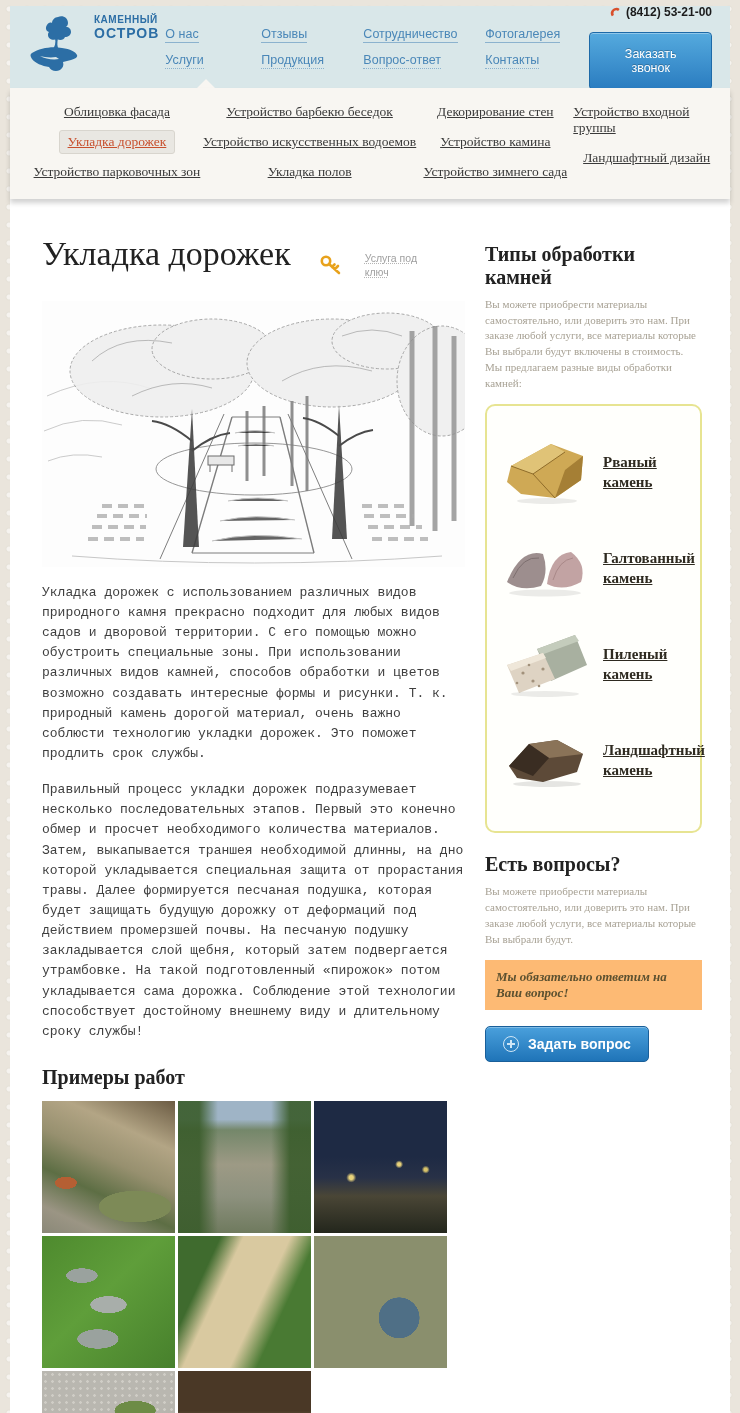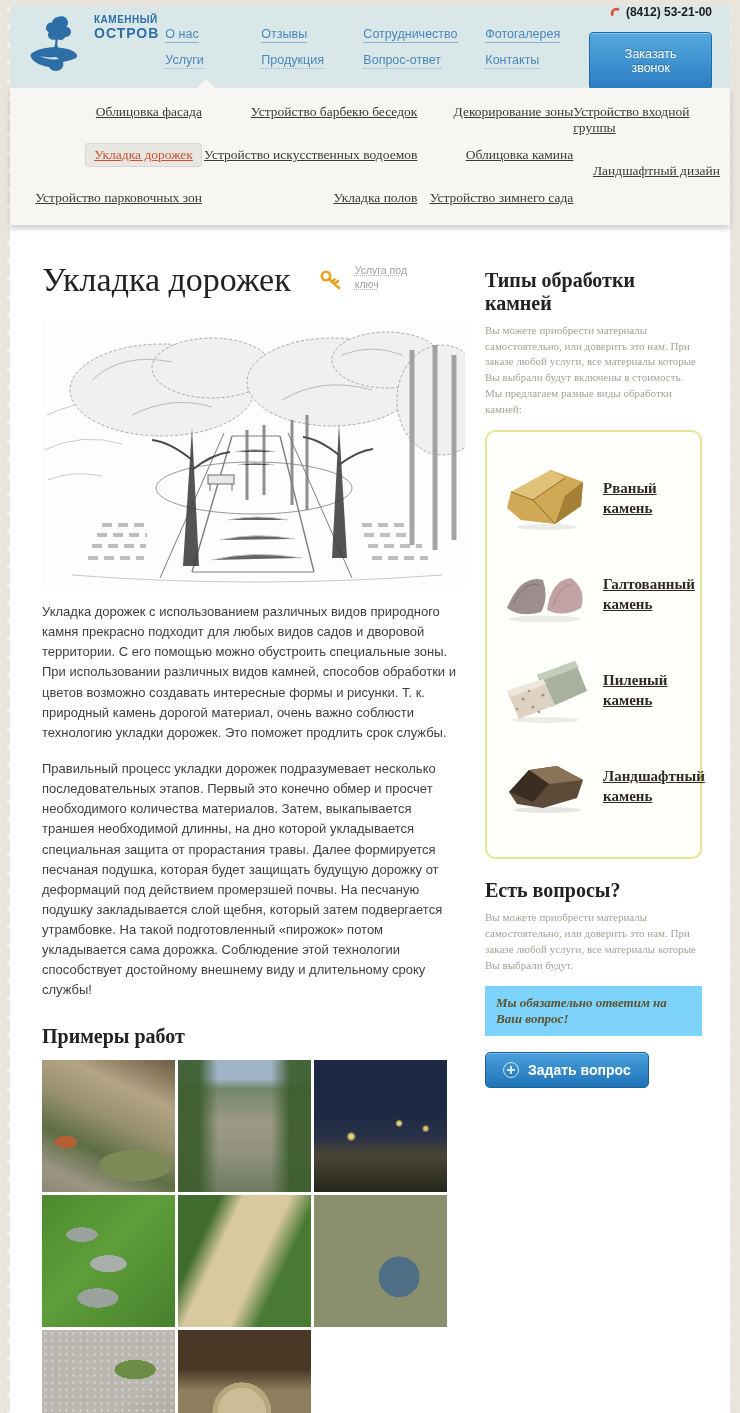--- a/index.html
+++ b/index.html
@@ -27,34 +27,34 @@
   .main-nav a{color:var(--link-blue);font-size:12.5px;text-decoration:none;align-self:center;justify-self:start}
   .main-nav a .u{border-bottom:1px solid rgba(74,135,184,.55);padding-bottom:1px}
   .main-nav a.dotted .u{border-bottom-style:dotted}
   .header-right{width:150px;text-align:right}
   .phone{display:inline-flex;align-items:center;gap:5px;font-size:12px;font-weight:bold;color:#1b1b1b;white-space:nowrap}
   .call-btn{margin-top:10px;display:inline-block;background:linear-gradient(var(--btn-top),var(--btn-bottom));border:1px solid #1d6aa8;border-radius:4px;color:#fff;font-size:12.5px;padding:14px 15px;cursor:pointer;text-shadow:0 -1px 0 rgba(0,0,0,.25);box-shadow:inset 0 1px 0 rgba(255,255,255,.35)}
   .nav-pointer{position:absolute;left:187px;bottom:0;width:0;height:0;border-left:9px solid transparent;border-right:9px solid transparent;border-bottom:9px solid var(--submenu-bg)}
 
   
   .submenu{background:var(--submenu-bg);display:flex;padding:16px 10px 18px 22px;box-shadow:0 4px 5px rgba(0,0,0,.18);position:relative;z-index:2}
-  .submenu .col{display:flex;flex-direction:column;align-items:flex-end;gap:27px}
+  .submenu .col{display:flex;flex-direction:column;align-items:center;gap:14px}
   .submenu .c1{width:183px}.submenu .c2{width:232px}.submenu .c3{width:168px}.submenu .c4{width:158px}
   .submenu a{font-family:"Liberation Serif",serif;font-size:13.5px;color:#3a3a3a;text-decoration:underline;line-height:1.2}
   .submenu a.active{color:var(--active-orange);background:#e9e7e2;border:1px solid #d8d5ce;border-radius:3px;padding:3px 8px;margin:-4px 0}
 
   
   .main{background:#fff;min-height:1119px;display:flex;padding:36px 30px 0 32px;gap:20px}
   .left-col{width:423px}
   .title-row{display:flex;align-items:flex-start}
   h1{font-family:"Liberation Serif",serif;font-size:34px;font-weight:normal;color:#222;line-height:1.1}
-  .key-badge{display:flex;align-items:flex-end;gap:12px;margin-left:28px;margin-top:2px;cursor:pointer}
+  .key-badge{display:flex;align-items:center;gap:22px;margin-left:28px;margin-top:16px;cursor:pointer}
   .key-badge span{font-size:10.5px;color:#a0a0a0;width:64px;line-height:1.35;text-decoration:underline dotted #b5b5b5}
   .sketch{margin-top:22px;width:423px;height:266px;background:#fefefe}
-  .left-col p{font-family:Liberation Sans, sans-serif;font-size:13px;line-height:1.55;color:#3f3f3f;margin-top:16px}
+  .left-col p{font-family:Liberation Mono, monospace;font-size:13px;line-height:1.55;color:#3f3f3f;margin-top:16px}
   h2{font-family:"Liberation Serif",serif;font-size:20px;color:#222;font-weight:bold}
   .examples-title{margin-top:24px}
   .gallery{margin-top:12px;display:grid;grid-template-columns:repeat(3,133px);gap:3px}
   .gallery .tile{width:133px;height:132px;cursor:pointer}
   .g1{background:
       radial-gradient(ellipse 18px 10px at 18% 62%,#b55f33 0 60%,transparent 61%),
       radial-gradient(ellipse 60px 26px at 70% 80%,#7d8a57 0 60%,transparent 61%),
       linear-gradient(205deg,#6b5b43 0%,#b3a585 26%,#97906f 46%,#5d6e44 66%,#9b9584 86%,#8a8878 100%)}
   .g2{background:
       linear-gradient(90deg,rgba(58,92,43,.9) 0 16%,transparent 30% 70%,rgba(58,92,43,.9) 84% 100%),
@@ -86,21 +86,21 @@
       linear-gradient(180deg,#4a3826 0 30%,#8d7f5e 46% 100%)}
 
   
   .sidebar{width:217px;padding-top:8px}
   .sidebar .intro{font-family:"Liberation Serif",serif;font-size:11px;line-height:1.45;color:#a8a295;margin-top:8px}
   .stone-box{margin-top:12px;border:2px solid var(--yellow-border);border-radius:10px;background:#fffffc;padding:33px 14px 8px}
   .stone-item{display:flex;align-items:center;gap:12px;margin-bottom:30px;cursor:pointer}
   .stone-img{width:90px;height:66px;flex:0 0 auto;display:flex;align-items:center;justify-content:center}
   .stone-item a{font-family:"Liberation Serif",serif;font-size:15px;font-weight:bold;color:#2e2a20;text-decoration:underline;line-height:1.35}
   .questions{margin-top:20px}
-  .promise{margin-top:12px;background:#7dd3fc;padding:9px 11px;font-family:"Liberation Serif",serif;font-style:italic;font-weight:bold;font-size:13px;color:#5c5130}
+  .promise{margin-top:12px;background:#fdba74;padding:9px 11px;font-family:"Liberation Serif",serif;font-style:italic;font-weight:bold;font-size:13px;color:#5c5130}
   .ask-btn{margin-top:16px;display:inline-flex;align-items:flex-start;gap:9px;background:linear-gradient(#4aa0dc,#1f74b8);border:1px solid #195f9a;border-radius:5px;color:#fff;font-size:14px;font-weight:bold;padding:9px 17px;cursor:pointer;box-shadow:inset 0 1px 0 rgba(255,255,255,.3)}
   .plus-icon{width:16px;height:16px;border:1.5px solid #cfe6f6;border-radius:50%;position:relative;flex:0 0 auto}
   .plus-icon::before,.plus-icon::after{content:"";position:absolute;background:#cfe6f6}
   .plus-icon::before{left:3px;right:3px;top:50%;height:1.5px;margin-top:-0.75px}
   .plus-icon::after{top:3px;bottom:3px;left:50%;width:1.5px;margin-left:-0.75px}
 
   
   .footer{background:var(--footer-bg);padding:22px 30px 12px}
 </style>
 </head>
@@ -153,22 +153,22 @@
       <a href="#">Облицовка фасада</a>
       <a href="#" class="active">Укладка дорожек</a>
       <a href="#">Устройство парковочных зон</a>
     </div>
     <div class="col c2">
       <a href="#">Устройство барбекю беседок</a>
       <a href="#">Устройство искусственных водоемов</a>
       <a href="#">Укладка полов</a>
     </div>
     <div class="col c3">
-      <a href="#">Декорирование зоны</a>
-      <a href="#">Облицовка камина</a>
+      <a href="#">Декорирование стен</a>
+      <a href="#">Устройство камина</a>
       <a href="#">Устройство зимнего сада</a>
     </div>
     <div class="col c4">
       <a href="#">Устройство входной группы</a>
       <a href="#">Ландшафтный дизайн</a>
     </div>
   </div>
 
   <div class="main">
     <div class="left-col">

